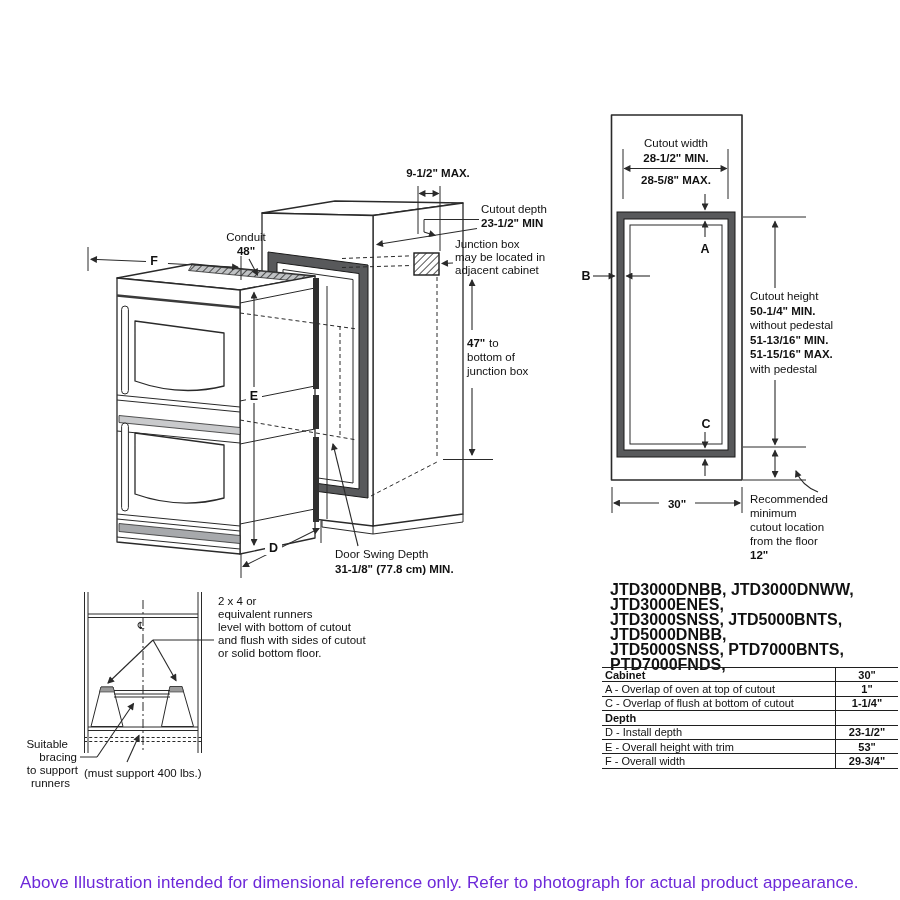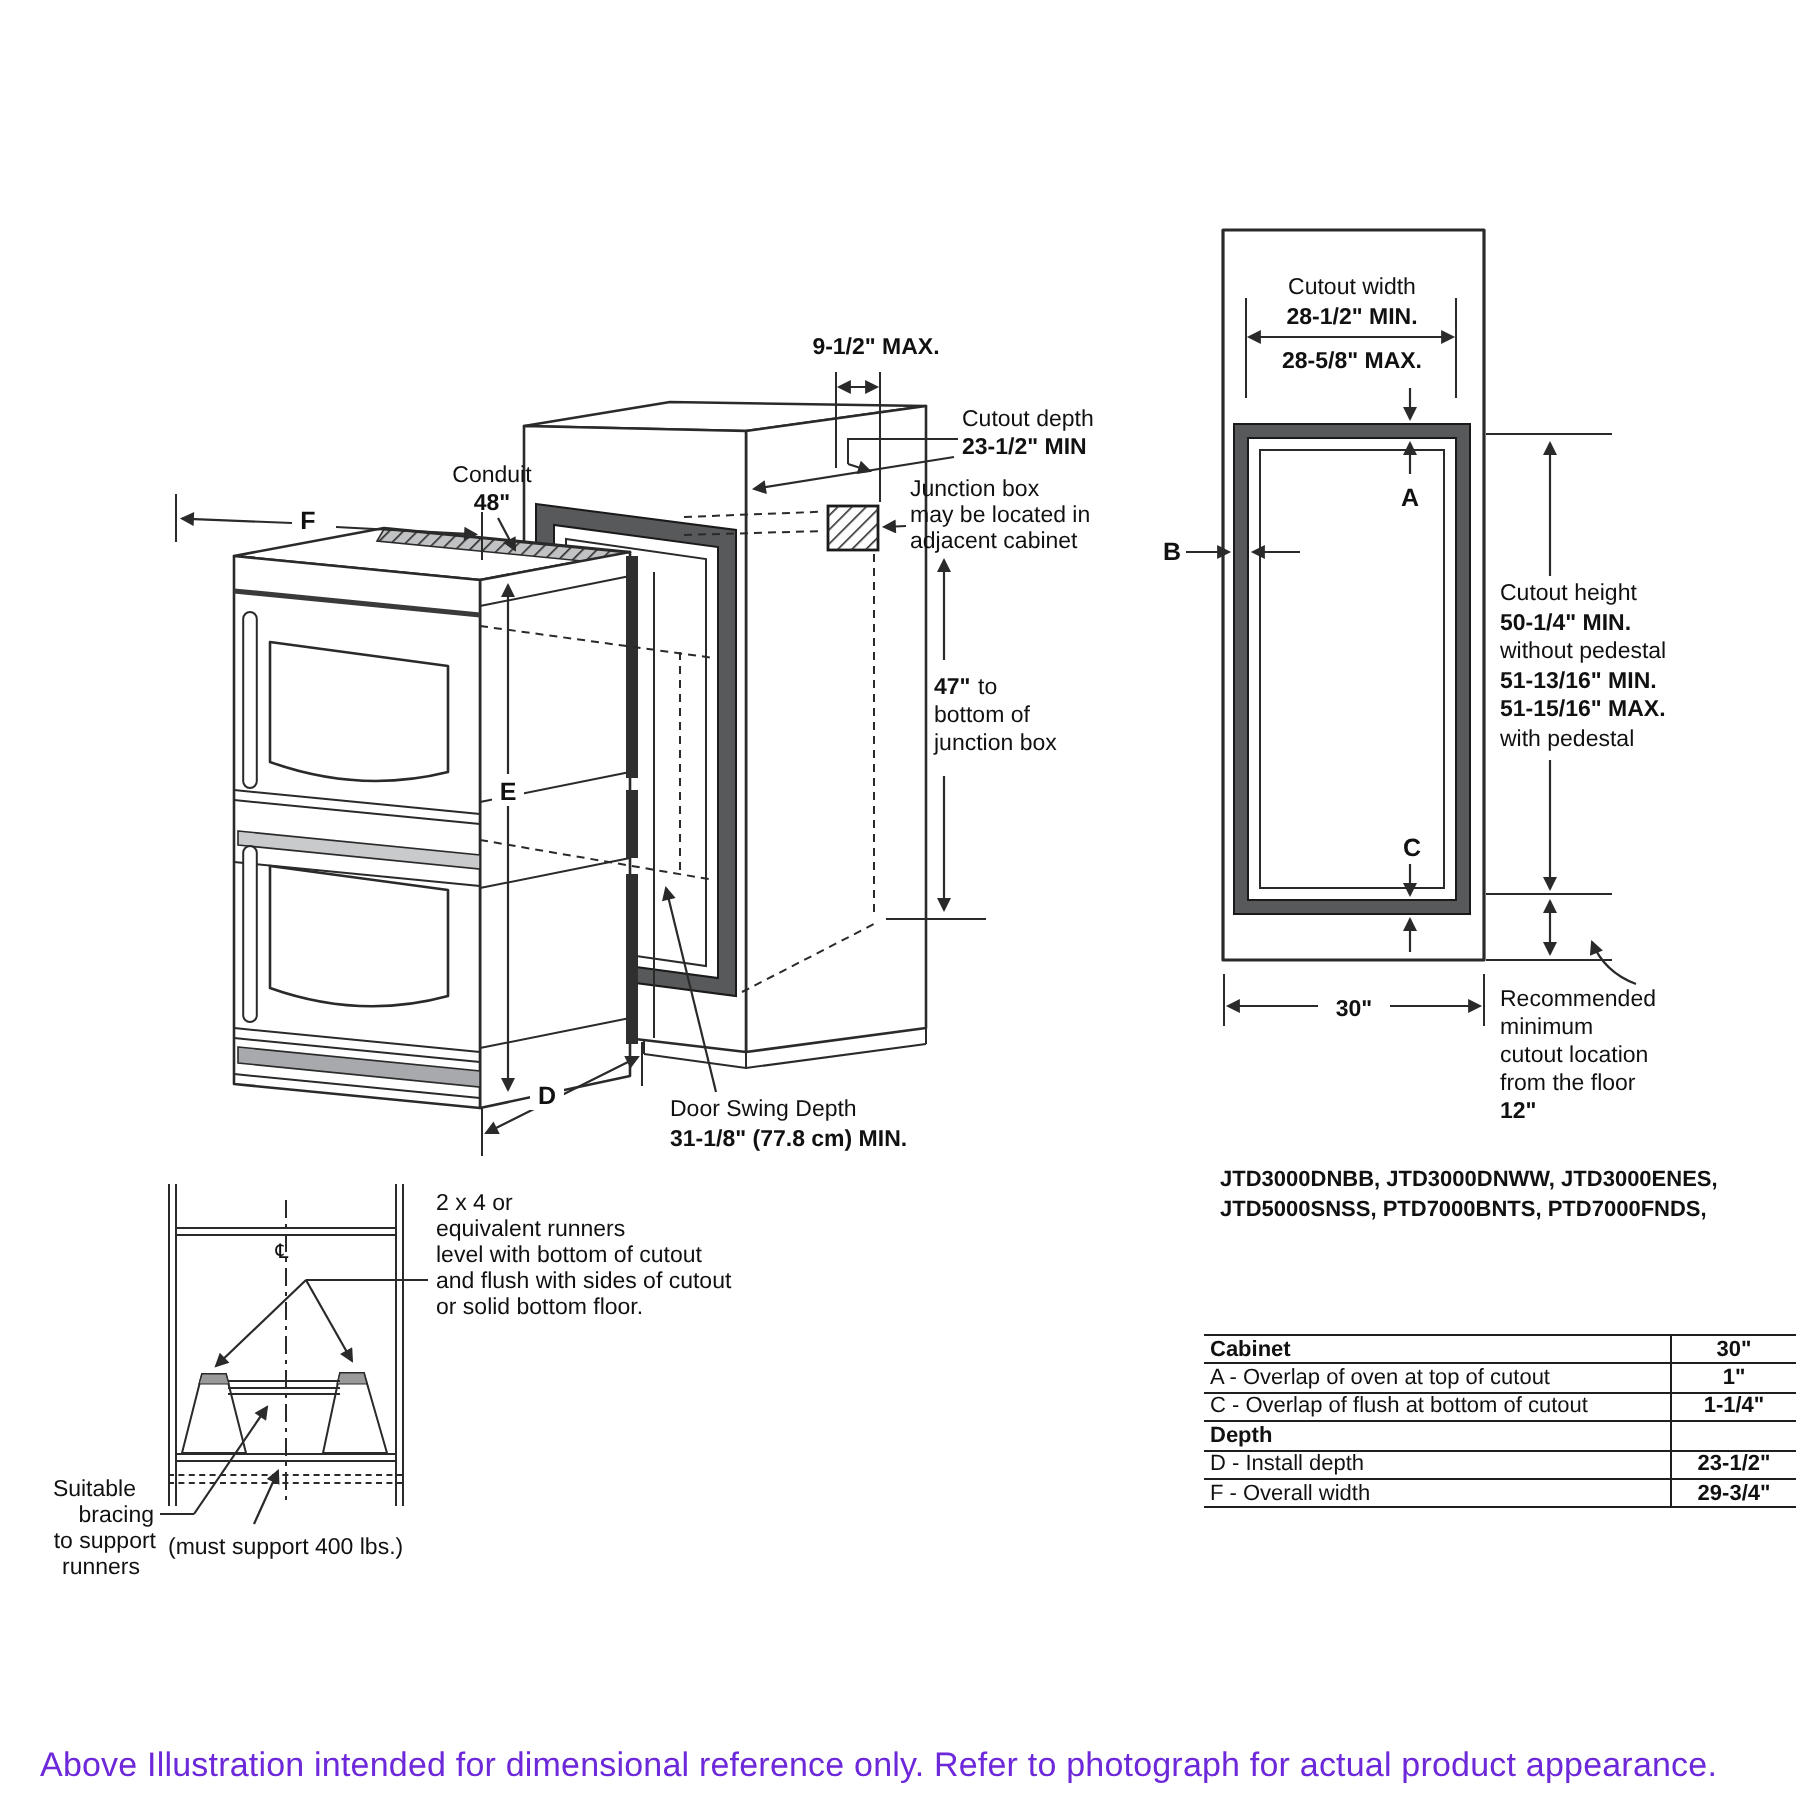--- a/index.html
+++ b/index.html
@@ -15,21 +15,21 @@
   svg .ln2{stroke-width:1.6;}
   svg .thin{stroke:#2a2a2a;stroke-width:1;fill:none;}
   svg .fw{fill:#fff;}
   svg .ar{stroke:#2a2a2a;stroke-width:1.1;fill:none;}
   svg .dash{stroke-dasharray:4 3;}
   svg .dash2{stroke-dasharray:3 2.2;}
   svg .cline{stroke:#2a2a2a;stroke-width:1;stroke-dasharray:9 3 2 3;fill:none;}
   svg .ctl{stroke:#3a3a3a;stroke-width:2.6;fill:none;}
 
   #models{position:absolute;left:610px;top:583px;width:285px;
-          font-size:11px;font-weight:bold;line-height:14.9px;letter-spacing:0;}
+          font-size:16px;font-weight:bold;line-height:14.9px;letter-spacing:0;}
   #dimtable{position:absolute;left:602px;top:667px;width:296px;border-top:1px solid #1f1f1f;
             font-size:11px;}
   .trow{display:flex;height:13.4px;border-bottom:1px solid #1f1f1f;align-items:center;gap:13px;}
   .trow .lab{flex:1;padding-left:3px;line-height:12px;white-space:nowrap;}
   .trow .val{width:62px;text-align:center;border-left:1px solid #1f1f1f;
              align-self:stretch;display:flex;align-items:center;justify-content:center;
              font-weight:bold;}
   .trow.hdr .lab{font-weight:bold;}
   #caption{position:absolute;left:20px;top:873px;width:875px;font-size:17px;
            color:#6d28d9;letter-spacing:0.1px;white-space:nowrap;}
@@ -237,20 +237,21 @@
     <text class="end" x="68" y="748">Suitable</text>
     <text class="end" x="77" y="761">bracing</text>
     <text class="end" x="78" y="774">to support</text>
     <text class="end" x="70" y="787">runners</text>
     <text x="84" y="777">(must support 400 lbs.)</text>
   </g>
 </svg>
 
   <div id="models">
     <div>JTD3000DNBB, JTD3000DNWW, JTD3000ENES,</div>
+    <div>JTD3000SNSS, JTD5000BNTS, JTD5000DNBB,</div>
     <div>JTD5000SNSS, PTD7000BNTS, PTD7000FNDS,</div>
   </div>
 
   <div id="dimtable">
     <div class="trow hdr">
       <span class="lab">Cabinet</span>
       <span class="val">30"</span>
     </div>
     <div class="trow">
       <span class="lab">A - Overlap of oven at top of cutout</span>
@@ -262,20 +263,24 @@
     </div>
     <div class="trow hdr">
       <span class="lab">Depth</span>
       <span class="val"></span>
     </div>
     <div class="trow">
       <span class="lab">D - Install depth</span>
       <span class="val">23-1/2"</span>
     </div>
     <div class="trow">
+      <span class="lab">E - Overall height with trim</span>
+      <span class="val">53"</span>
+    </div>
+    <div class="trow">
       <span class="lab">F - Overall width</span>
       <span class="val">29-3/4"</span>
     </div>
   </div>
 
   <div id="caption">Above Illustration intended for dimensional reference only. Refer to photograph for actual product appearance.</div>
 
 </div>
 
 </body></html>

